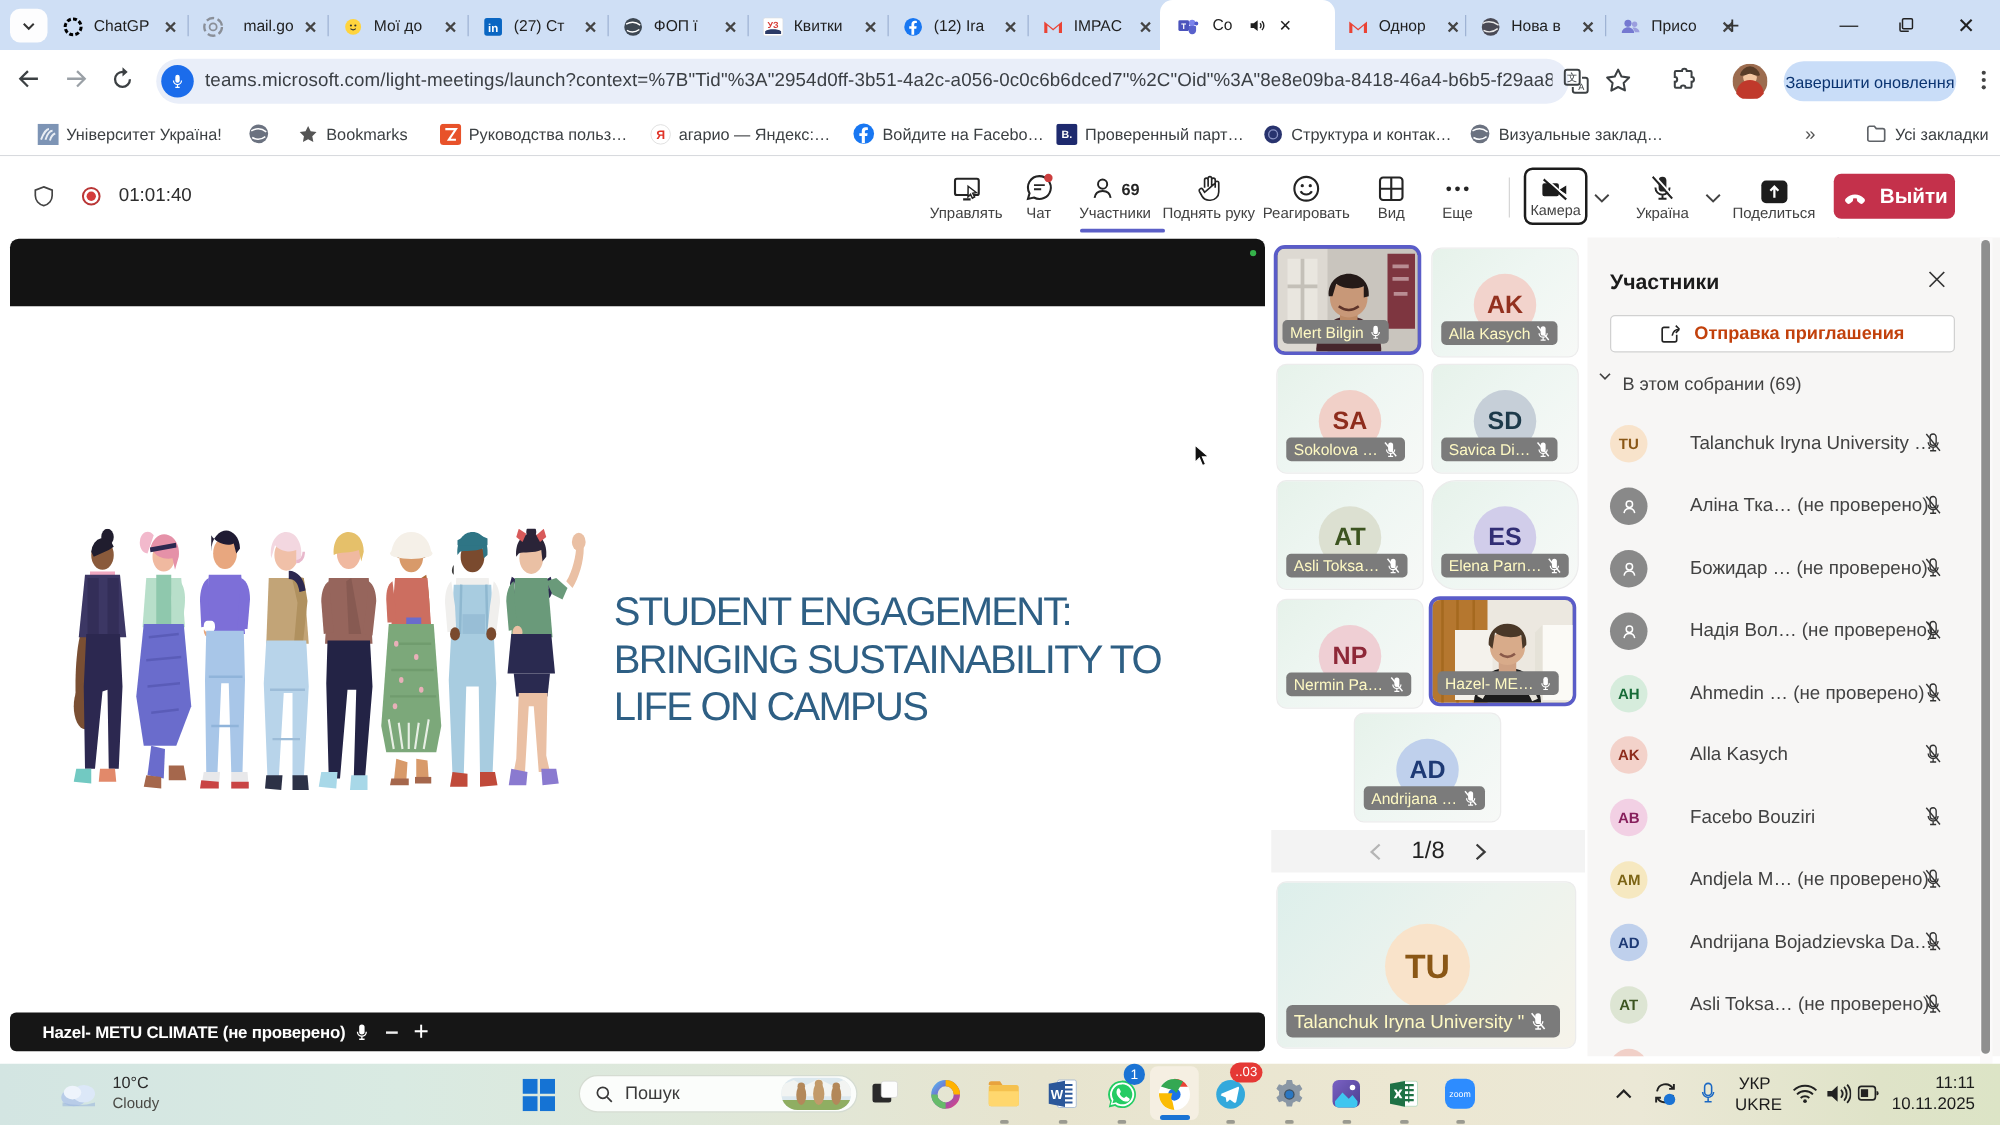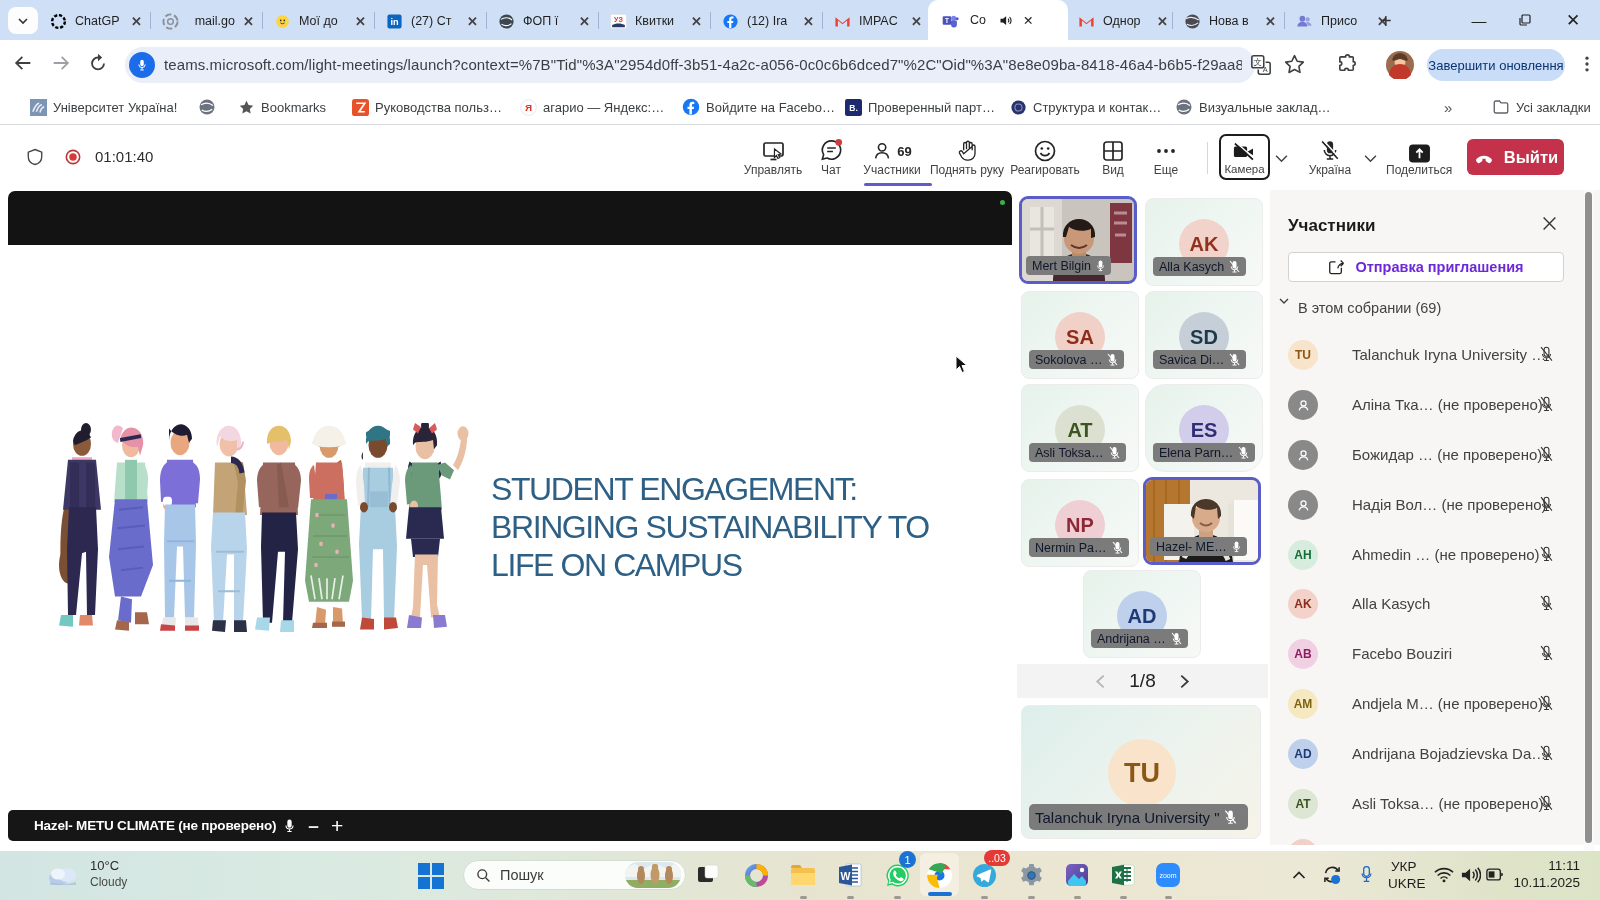--- a/index.html
+++ b/index.html
@@ -34,27 +34,27 @@
 
 #stage{position:absolute;left:8px;top:190px;width:1004px;height:661px;background:#fff;}
 #stgtop{position:absolute;left:0;top:1px;width:1004px;height:54px;background:#131313;border-radius:7px 7px 0 0;}
 #stgbot{position:absolute;left:0;top:620px;width:1004px;height:31px;background:#161616;border-radius:5px;display:flex;align-items:center;color:#fff;}
 #stgbot .nm{font-size:13.5px;font-weight:bold;margin-left:26px;letter-spacing:-0.2px;}
 #title{position:absolute;left:483px;top:280px;color:#2e5f84;font-weight:normal;font-size:32px;line-height:38px;letter-spacing:-1.4px;white-space:nowrap;}
 
 .tile{position:absolute;width:118px;height:88px;border-radius:8px;background:linear-gradient(135deg,#e6f2ea 0%,#eef6f2 45%,#f7f9f7 100%);border:1px solid #ececec;}
 .vtile{position:absolute;width:118px;height:88px;border-radius:9px;border:3px solid #5a5cc8;overflow:hidden;background:#888;}
 .avat{position:absolute;border-radius:50%;display:flex;align-items:center;justify-content:center;font-weight:bold;}
-.tlabel{position:absolute;left:7px;bottom:9px;height:19px;background:#7b7b7b;border-radius:4px;color:#0f172a;font-size:12.5px;display:flex;align-items:center;padding:0 5px 0 6px;white-space:nowrap;}
+.tlabel{position:absolute;left:7px;bottom:9px;height:19px;background:#7b7b7b;border-radius:4px;color:#fef9c3;font-size:12.5px;display:flex;align-items:center;padding:0 5px 0 6px;white-space:nowrap;}
 .tlabel svg{margin-left:4px;}
 #pager{position:absolute;left:1017px;top:664px;width:251px;height:34px;background:#f3f3f3;display:flex;align-items:center;justify-content:center;font-size:19px;color:#222;}
 
 #panel{position:absolute;left:1270px;top:190px;width:330px;height:655px;background:#f7f6f5;overflow:hidden;}
 #ptitle{position:absolute;left:18px;top:26px;font-size:17px;font-weight:bold;color:#1b1b1b;}
-#invbtn{position:absolute;left:18px;top:62px;width:276px;height:30px;background:#fff;border:1px solid #d1d1d1;border-radius:4px;display:flex;align-items:center;justify-content:center;font-size:14.5px;font-weight:bold;color:#6d28d9;}
+#invbtn{position:absolute;left:18px;top:62px;width:276px;height:30px;background:#fff;border:1px solid #d1d1d1;border-radius:4px;display:flex;align-items:center;justify-content:center;font-size:14.5px;font-weight:bold;color:#c2410c;}
 #sect{position:absolute;left:28px;top:110px;font-size:14.5px;color:#424242;}
 .prow{position:absolute;left:0;width:330px;height:50px;}
 .pavat{position:absolute;left:18px;top:10px;width:30px;height:30px;border-radius:50%;display:flex;align-items:center;justify-content:center;font-size:12px;font-weight:bold;}
 .pname{position:absolute;left:58px;top:16px;font-size:15px;color:#424242;white-space:nowrap;margin-left:24px;}
 .pmic{position:absolute;left:268px;top:16px;}
 #scrollbar{position:absolute;left:1584px;top:190px;width:10px;height:661px;background:#fbfafa;}
 #sthumb{position:absolute;left:1585px;top:192px;width:7px;height:651px;background:#8f8f8f;border-radius:4px;}
 
 #taskbar{position:absolute;left:0;top:851px;width:1600px;height:49px;background:linear-gradient(90deg,#d3e5e2 0%,#d9eae2 20%,#dfe8da 35%,#e7e4cf 52%,#ece7d2 70%,#ebe8d6 82%,#dfe3c8 94%,#dce4c6 100%);}
 .tba{position:absolute;top:2px;width:40px;height:44px;display:flex;align-items:center;justify-content:center;}

